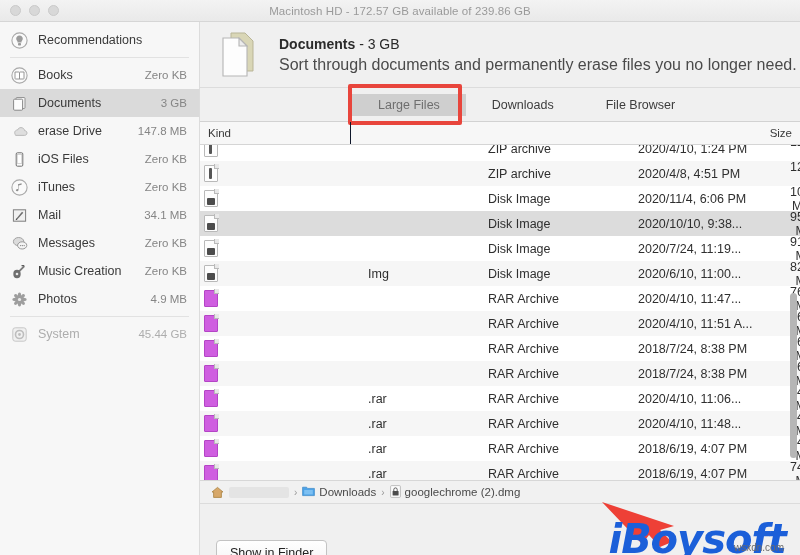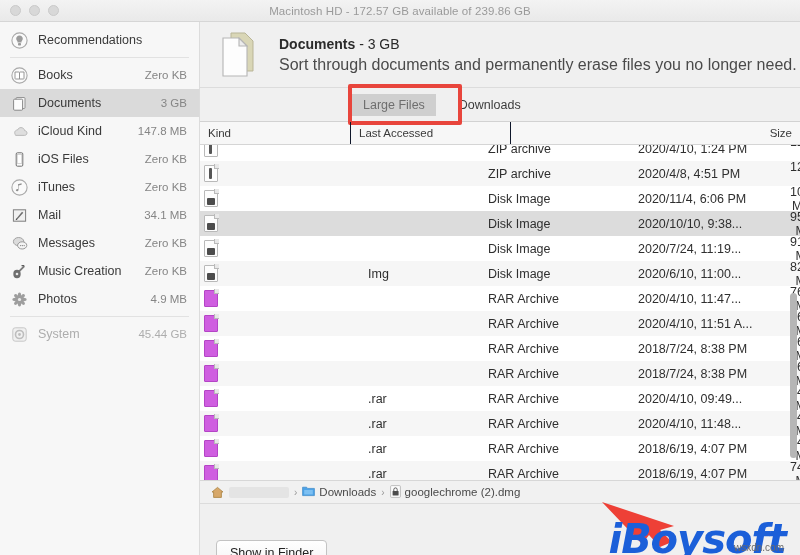--- a/index.html
+++ b/index.html
@@ -95,23 +95,23 @@
   #tabbar {
     height: 34px; flex: 0 0 34px;
     background: #f0f0f0;
     border-bottom: 1px solid #d2d2d2;
     display: flex; align-items: center;
     padding-left: 152px;
     position: relative;
   }
   .tab {
     font-size: 12.5px; color: #3c3c3c;
-    padding: 4px 11px;
+    padding: 4px 26px;
     border-radius: 0;
-    margin-right: 12px;
+    margin-right: 0;
     white-space: nowrap;
   }
   .tab.active { background: #cfcfcf; color: #6e6e6e; }
   #tab-highlight {
     position: absolute;
     left: 148px; top: -4px;
     width: 114px; height: 41px;
     border: 4px solid #e8453c;
     border-radius: 2px;
     pointer-events: none;
@@ -298,21 +298,21 @@
         <span class="side-label">Documents</span>
         <span class="side-size">3 GB</span>
       </div>
 
       <div class="side-row">
         <span class="side-ico">
           <svg width="18" height="17" viewBox="0 0 18 17">
               <path d="M4.6 12.4h8.8c1.6 0 2.6-1.1 2.6-2.4 0-1.3-1-2.3-2.4-2.4-.3-1.8-1.8-3-3.6-3-1.6 0-3 1-3.5 2.4-1.5 0-2.8 1.1-2.8 2.7 0 1.5 1.2 2.7 .9 2.7z" fill="#dedede" stroke="#b4b4b4" stroke-width=".9"></path>
             </svg>
         </span>
-        <span class="side-label">iCloud Kind</span>
+        <span class="side-label">erase Drive</span>
         <span class="side-size">147.8 MB</span>
       </div>
 
       <div class="side-row">
         <span class="side-ico">
           <svg width="17" height="17" viewBox="0 0 17 17">
               <rect x="5.2" y="1.8" width="6.6" height="13.4" rx="1.2" fill="#fbfbfb" stroke="#6e6e6e" stroke-width="1"></rect>
               <rect x="6.2" y="3.6" width="4.6" height="9" fill="#fff" stroke="#b9b9b9" stroke-width=".6"></rect>
             </svg>
         </span>
@@ -419,26 +419,26 @@
             <b>Documents</b>
             <span>- 3 GB</span>
           </div>
           <div id="cat-sub">Sort through documents and permanently erase files you no longer need.</div>
         </div>
       </div>
 
       <div id="tabbar">
         <div class="tab active">Large Files</div>
         <div class="tab">Downloads</div>
+        <div class="tab">File Browser</div>
         <div id="tab-highlight"></div>
       </div>
 
       <div id="colhead">
         <div class="ch ch-kind">Kind</div>
-        <div class="ch ch-acc">Last Accessed</div>
         <div class="ch ch-size">
           <span>Size</span>
 
         </div>
       </div>
 
       <div id="filelist">
         <div id="rows-clip">
             <div class="frow">
               <div class="c-name">
@@ -567,21 +567,21 @@
             </div>
             <div class="frow">
               <div class="c-name">
                 <span class="fico">
                   <span class="doc-base purple"></span>
                   <span class="doc-fold"></span>
                 </span>
                 <span class="fname">.rar</span>
               </div>
               <div class="c-kind">RAR Archive</div>
-              <div class="c-acc">2020/4/10, 09:49...</div>
+              <div class="c-acc">2020/4/10, 11:06...</div>
               <div class="c-size">74.1 MB</div>
             </div>
             <div class="frow alt">
               <div class="c-name">
                 <span class="fico">
                   <span class="doc-base purple"></span>
                   <span class="doc-fold"></span>
                 </span>
                 <span class="fname">.rar</span>
               </div>

